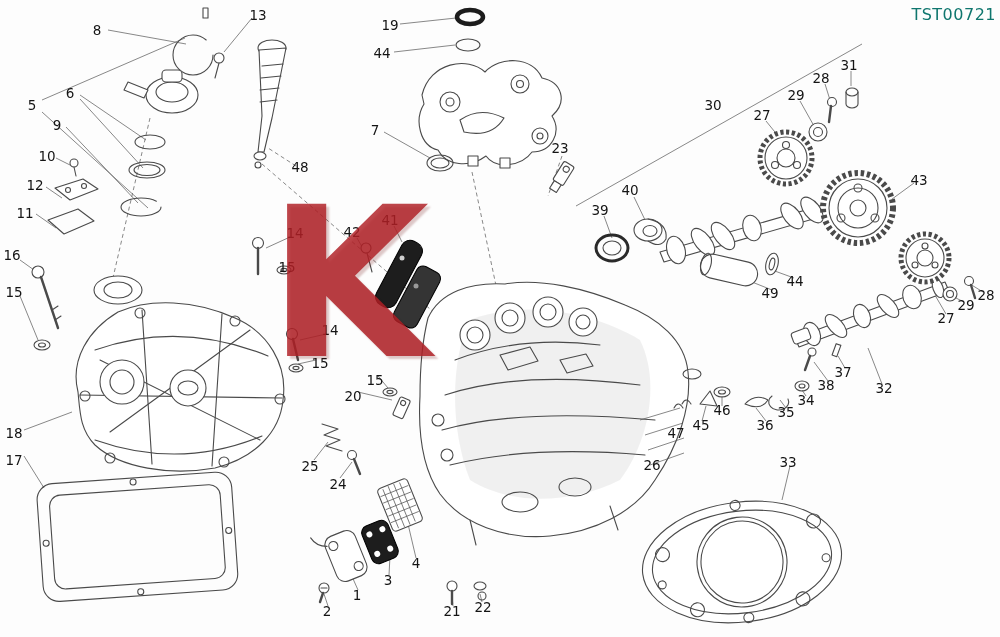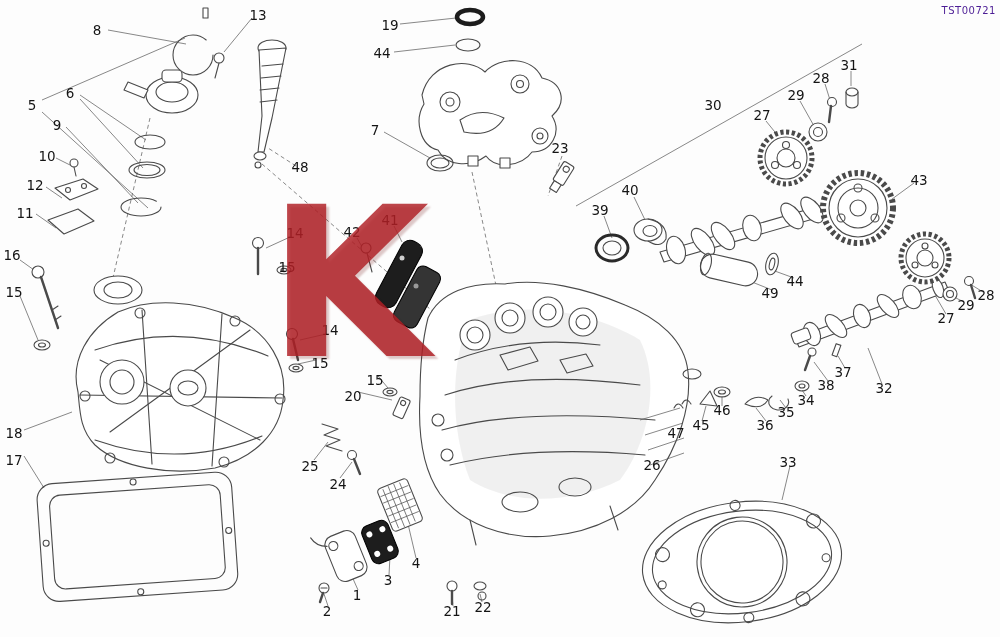--- a/index.html
+++ b/index.html
@@ -10,21 +10,21 @@
   .ln  {fill:none;stroke:#4a4a4a;stroke-width:1.1;stroke-linecap:round;stroke-linejoin:round;}
   .lnf {fill:#ffffff;stroke:#4a4a4a;stroke-width:1.1;stroke-linecap:round;stroke-linejoin:round;}
   .thk {stroke-width:2.4;}
   .drk {fill:#1d1d1d;stroke:#000;stroke-width:1;}
   .drk2{fill:#343434;stroke:#000;stroke-width:1;}
   .ld  {stroke:#6a6a6a;stroke-width:.8;}
   .ldd {stroke:#6a6a6a;stroke-width:.8;stroke-dasharray:4 3;}
   .gear{fill:#ffffff;stroke:#4a4a4a;stroke-width:5;stroke-dasharray:3.2 2.6;}
   .gearB{fill:#ffffff;stroke:#4a4a4a;stroke-width:6;stroke-dasharray:3.4 2.8;}
   .hatch{stroke:#555;stroke-width:.7;}
-  .code{position:absolute;top:5px;right:4px;font-size:10px;color:#4c1d95;letter-spacing:.5px;text-align:right;}
+  .code{position:absolute;top:5px;right:4px;font-size:16px;color:#0f766e;letter-spacing:.5px;text-align:right;}
   .wm{position:absolute;left:268px;top:212px;width:520px;height:200px;pointer-events:none;}
   .wm-k{position:absolute;left:0;top:-32px;font-weight:bold;font-size:208px;line-height:1;
         color:rgba(176,31,37,.83);text-shadow:3px 3px 2px rgba(110,15,15,.22);}
   .wm-t{position:absolute;font-weight:bold;color:rgba(122,122,122,.72);letter-spacing:3px;
         text-shadow:2px 2px 0 rgba(255,255,255,.55),4px 4px 3px rgba(0,0,0,.16);}
   .wm-t1{left:122px;top:30px;font-size:72px;}
   .wm-t2{left:112px;top:104px;font-size:72px;}
 </style>
 </head>
 <body>

